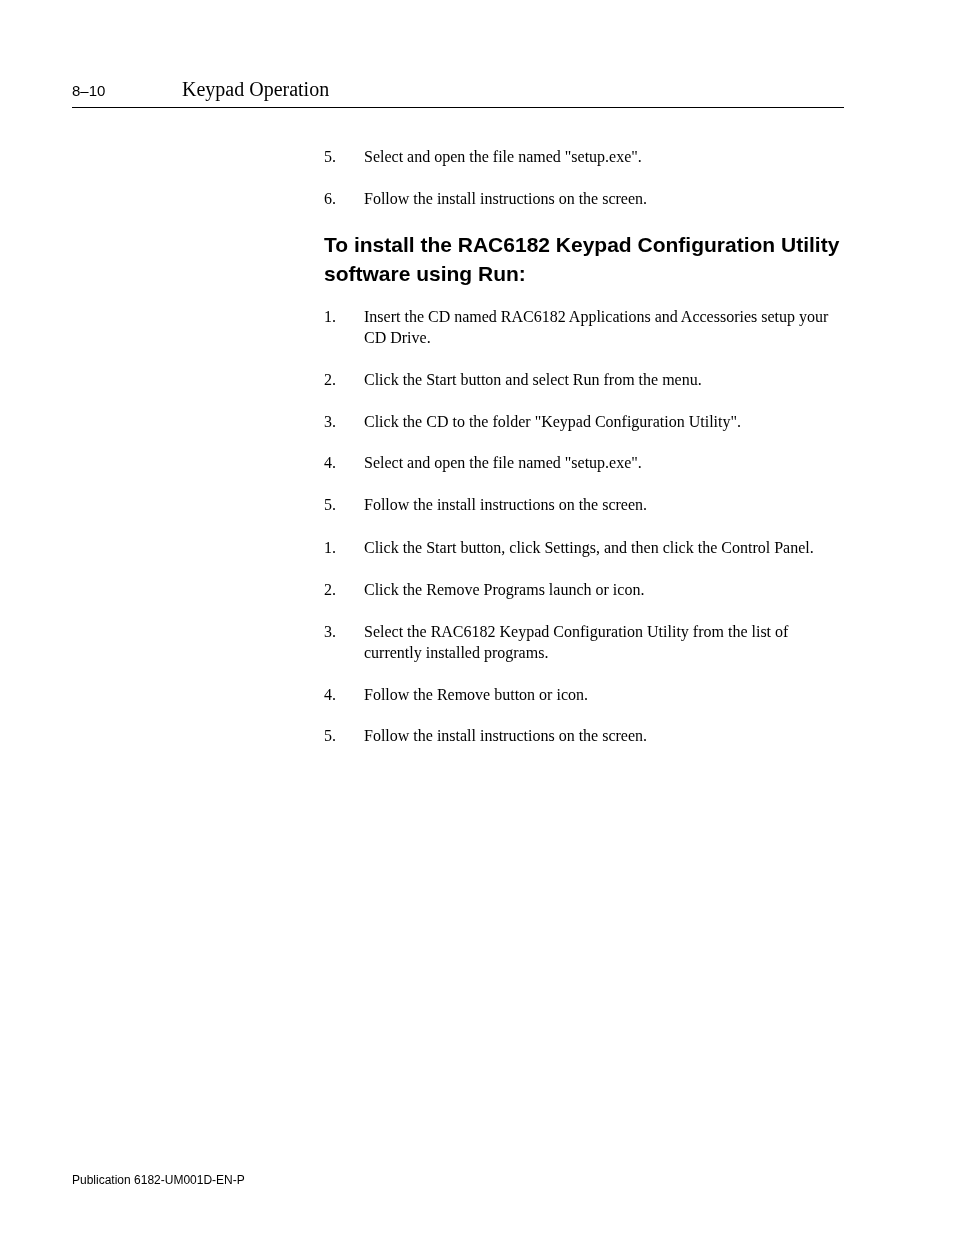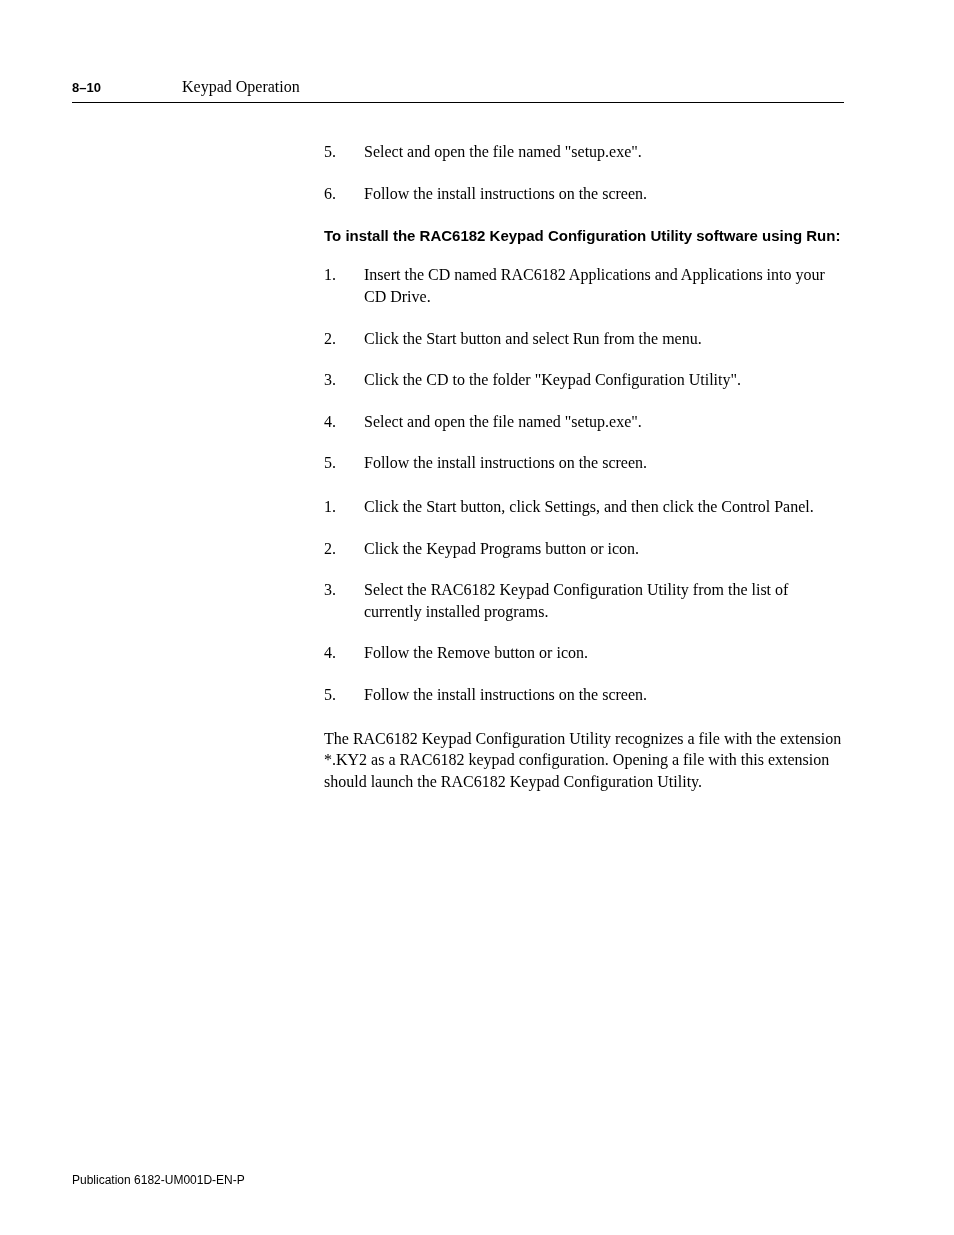--- a/index.html
+++ b/index.html
@@ -22,27 +22,27 @@
   }
   .header-row {
     display: flex;
     align-items: baseline;
     border-bottom: 1.5px solid #000;
     padding-bottom: 6px;
     margin-bottom: 38px;
   }
   .page-number {
     font-family: Arial, Helvetica, sans-serif;
-    font-weight: bold;
-    font-size: 13px;
+    font-weight: normal;
+    font-size: 15px;
     width: 110px;
   }
   .header-title {
     font-family: "Times New Roman", serif;
-    font-size: 16px;
+    font-size: 20px;
   }
   .content {
     margin-left: 252px;
   }
   ol.numbered {
     list-style: none;
     padding: 0;
     margin: 0 0 22px 0;
   }
   ol.numbered li {
@@ -54,21 +54,21 @@
     width: 28px;
     flex-shrink: 0;
   }
   ol.numbered li .txt {
     flex: 1;
     margin-left: 12px;
   }
   .bold-sub {
     font-family: Arial, Helvetica, sans-serif;
     font-weight: bold;
-    font-size: 15px;
+    font-size: 21px;
     margin: 4px 0 18px 0;
     line-height: 1.35;
   }
   h2.section {
     font-family: Arial, Helvetica, sans-serif;
     font-weight: bold;
     font-size: 20px;
     margin: 28px 0 22px 0;
   }
   p.body {
@@ -104,21 +104,21 @@
         <span class="num">6.</span>
         <span class="txt">Follow the install instructions on the screen.</span>
       </li>
     </ol>
 
     <div class="bold-sub">To install the RAC6182 Keypad Configuration Utility software using Run:</div>
 
     <ol class="numbered">
       <li>
         <span class="num">1.</span>
-        <span class="txt">Insert the CD named RAC6182 Applications and Applications into your CD Drive.</span>
+        <span class="txt">Insert the CD named RAC6182 Applications and Accessories setup your CD Drive.</span>
       </li>
       <li>
         <span class="num">2.</span>
         <span class="txt">Click the Start button and select Run from the menu.</span>
       </li>
       <li>
         <span class="num">3.</span>
         <span class="txt">Click the CD to the folder "Keypad Configuration Utility".</span>
       </li>
       <li>
@@ -132,35 +132,34 @@
     </ol>
 
 
     <ol class="numbered">
       <li>
         <span class="num">1.</span>
         <span class="txt">Click the Start button, click Settings, and then click the Control Panel.</span>
       </li>
       <li>
         <span class="num">2.</span>
-        <span class="txt">Click the Keypad Programs button or icon.</span>
+        <span class="txt">Click the Remove Programs launch or icon.</span>
       </li>
       <li>
         <span class="num">3.</span>
         <span class="txt">Select the RAC6182 Keypad Configuration Utility from the list of currently installed programs.</span>
       </li>
       <li>
         <span class="num">4.</span>
         <span class="txt">Follow the Remove button or icon.</span>
       </li>
       <li>
         <span class="num">5.</span>
         <span class="txt">Follow the install instructions on the screen.</span>
       </li>
     </ol>
 
 
-    <p class="body">The RAC6182 Keypad Configuration Utility recognizes a file with the extension *.KY2 as a RAC6182 keypad configuration.  Opening a file with this extension should launch the RAC6182 Keypad Configuration Utility.</p>
 
   </div>
 
   <div class="footer">Publication 6182-UM001D-EN-P</div>
 </div>
 
 </body></html>

